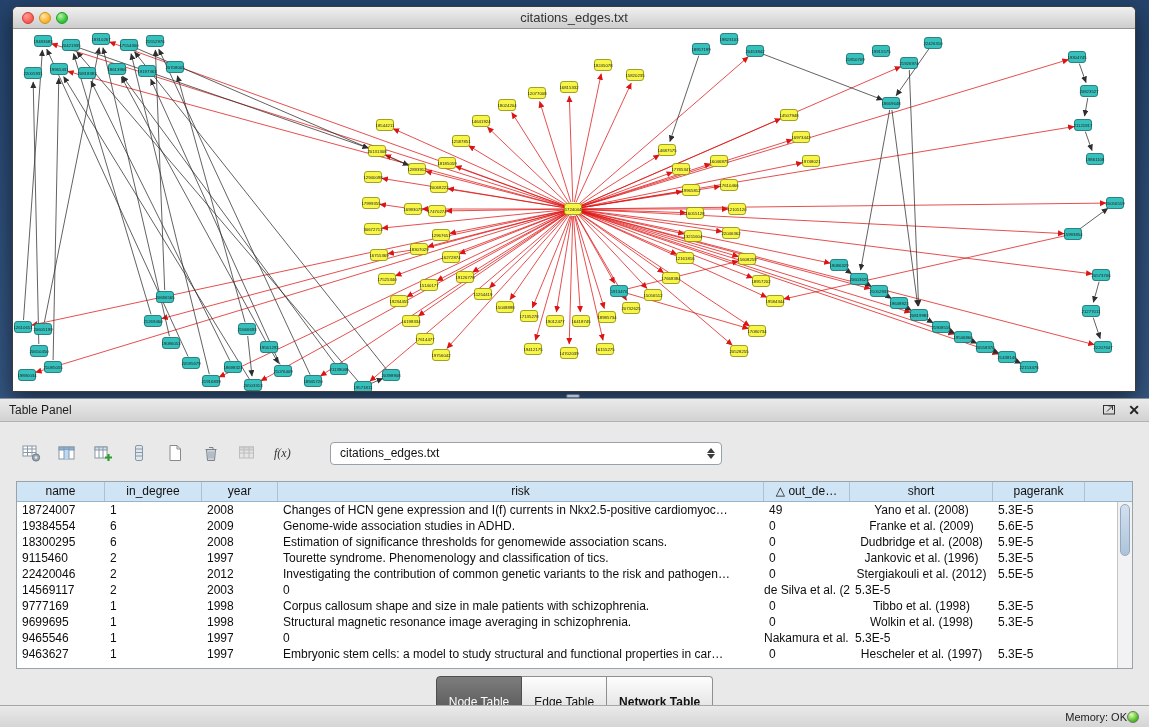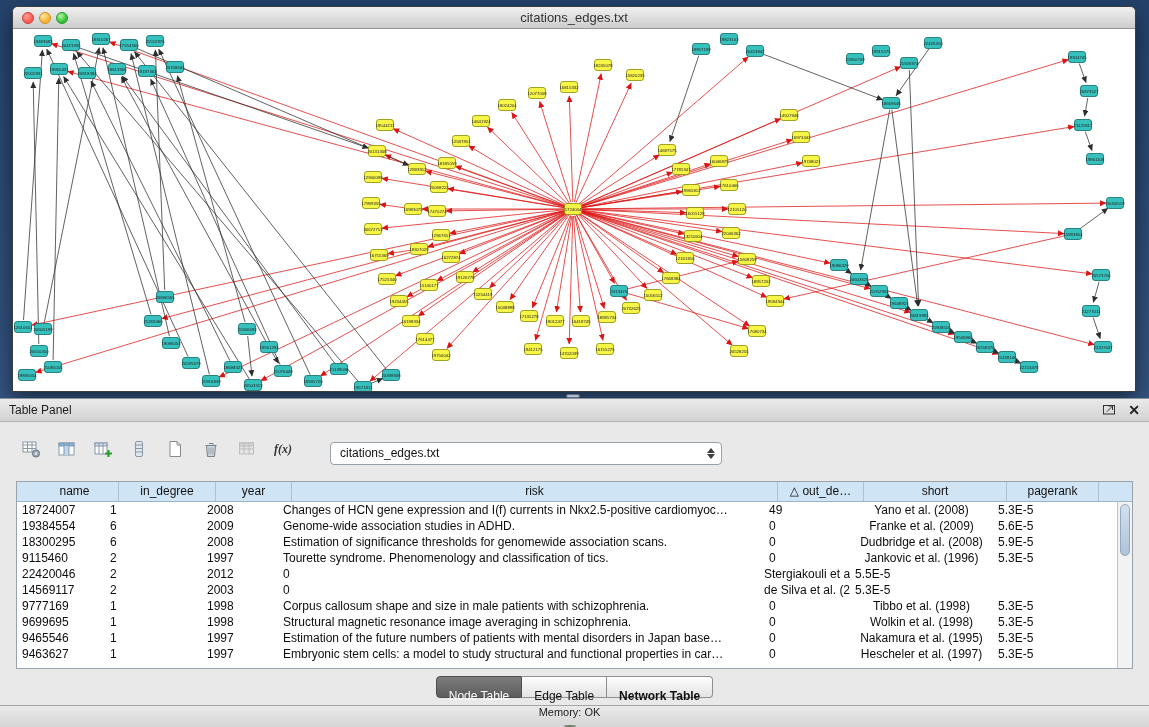--- a/index.html
+++ b/index.html
@@ -30,58 +30,58 @@
   .panel { position:absolute; left:0; top:398px; width:1149px; height:307px;
            background:#e9e9e9; border-top:1px solid #88929c; }
   .panel-hd { height:23px; background:linear-gradient(#eaeaea,#d2d2d2);
               border-bottom:1px solid #b2b2b2; display:flex; align-items:center;
               padding:0 9px; font-size:12px; color:#1d1d1d; }
   .panel-hd .spacer { margin-left:auto; }
   .hd-icons { display:flex; align-items:center; gap:12px; }
   .hd-icons .x { font-size:14px; font-weight:bold; color:#222; line-height:1; cursor:default; }
 
   .toolbar { margin:15px 0 0 16px; display:flex; align-items:center; gap:6px; height:32px; }
-  .tbtn { width:30px; height:30px; display:flex; align-items:flex-start; justify-content:center;
-          border:1px solid transparent; border-radius:4px; background:transparent;font-weight:bold; }
+  .tbtn { width:30px; height:30px; display:flex; align-items:center; justify-content:center;
+          border:1px solid transparent; border-radius:4px; background:transparent; }
   .tbtn svg { display:block; }
   .combo { margin-left:26px; width:392px; height:23px; background:#fff;
            border:1px solid #98a0a8; border-radius:4px; display:flex; align-items:center;
            padding:0 6px 0 9px; font-size:12px; color:#111; }
   .combo .arrows { margin-left:auto; display:flex; flex-direction:column; gap:1px; }
   .combo .arrows i { width:0; height:0; border-left:4px solid transparent; border-right:4px solid transparent; display:block; }
   .combo .arrows i.up { border-bottom:5px solid #3c3c3c; }
   .combo .arrows i.dn { border-top:5px solid #3c3c3c; }
 
   .tblwrap { position:relative; margin:12px 16px 0 16px; height:188px; background:#fff;
              border:1px solid #9aa2aa; overflow:hidden; }
   .trow { display:grid; grid-template-columns:88px 97px 76px 486px 86px 143px 92px 1fr; }
-  .thead { background:#cfe4f4; height:20px; border-bottom:1px solid #9ab4c8;padding-left:14px; }
+  .thead { background:#cfe4f4; height:20px; border-bottom:1px solid #9ab4c8; }
   .thead .hcell { font-size:12px; color:#111; text-align:center; line-height:19px;
                   border-right:1px solid #a9c2d6; overflow:hidden; white-space:nowrap; }
   .thead .hcell:last-child { border-right:none; }
   .tbody .trow { height:16px; }
   .tcell { font-size:12px; color:#0d0d0d; line-height:16px; padding-left:5px;
            white-space:nowrap; overflow:hidden; }
   .tcell.center { text-align:center; padding-left:0; }
   .vscroll { position:absolute; right:0; top:20px; bottom:0; width:15px;
              background:#f2f2f2; border-left:1px solid #c4c4c4; }
   .vthumb { margin:2px; height:52px; border-radius:6px;
             background:linear-gradient(#d3e0ee,#aec3da); border:1px solid #93a9c2; }
 
   .tabs { margin-top:7px; display:flex; justify-content:center; }
-  .seg { font-size:12px; color:#111; padding:10px 12px; height:19px; line-height:18px;
+  .seg { font-size:12px; color:#111; padding:16px 12px; height:19px; line-height:18px;
          background:linear-gradient(#fdfdfd,#e3e3e3); border:1px solid #8f8f8f; border-left:none; }
   .seg:first-child { border-left:1px solid #8f8f8f; border-radius:4px 0 0 4px; }
   .seg:last-child { border-radius:0 4px 4px 0;font-weight:bold; }
   .seg.sel { background:linear-gradient(#7d7d7d,#5c5c5c); color:#fff; border-color:#4e4e4e; }
 
   .statusbar { position:absolute; left:0; bottom:0; width:1149px; height:22px;
                background:linear-gradient(#eaeaea,#d5d5d5); border-top:1px solid #a6a6a6;
                display:flex; align-items:center; justify-content:flex-end;
-               padding-right:10px; gap:7px; font-size:11px; color:#222;flex-direction:column; }
+               padding-right:10px; font-size:11px; color:#222; }
   .memdot { width:12px; height:12px; border-radius:50%; border:1px solid #6d7d66;
             background:radial-gradient(circle at 35% 28%, #e2ffb6, #58c32e 60%, #2f8f17); }
 </style>
 </head>
 <body>
 
 <div class="desktop">
   <div class="gwindow">
     <div class="titlebar">
       <div class="lights">
@@ -837,20 +837,21 @@
           <div class="tcell">Tourette syndrome. Phenomenology and classification of tics.</div>
           <div class="tcell">0</div>
           <div class="tcell center">Jankovic et al. (1996)</div>
           <div class="tcell">5.3E-5</div>
           <div class="tcell"></div>
         </div>
         <div class="trow">
           <div class="tcell">22420046</div>
           <div class="tcell">2</div>
           <div class="tcell">2012</div>
+          <div class="tcell">Investigating the contribution of common genetic variants to the risk and pathogen…</div>
           <div class="tcell">0</div>
           <div class="tcell center">Stergiakouli et al. (2012)</div>
           <div class="tcell">5.5E-5</div>
           <div class="tcell"></div>
         </div>
         <div class="trow">
           <div class="tcell">14569117</div>
           <div class="tcell">2</div>
           <div class="tcell">2003</div>
           <div class="tcell">0</div>
@@ -875,21 +876,20 @@
           <div class="tcell">Structural magnetic resonance image averaging in schizophrenia.</div>
           <div class="tcell">0</div>
           <div class="tcell center">Wolkin et al. (1998)</div>
           <div class="tcell">5.3E-5</div>
           <div class="tcell"></div>
         </div>
         <div class="trow">
           <div class="tcell">9465546</div>
           <div class="tcell">1</div>
           <div class="tcell">1997</div>
-          <div class="tcell">Estimation of the future numbers of patients with mental disorders in Japan base…</div>
           <div class="tcell">0</div>
           <div class="tcell center">Nakamura et al. (1995)</div>
           <div class="tcell">5.3E-5</div>
           <div class="tcell"></div>
         </div>
         <div class="trow">
           <div class="tcell">9463627</div>
           <div class="tcell">1</div>
           <div class="tcell">1997</div>
           <div class="tcell">Embryonic stem cells: a model to study structural and functional properties in car…</div>

